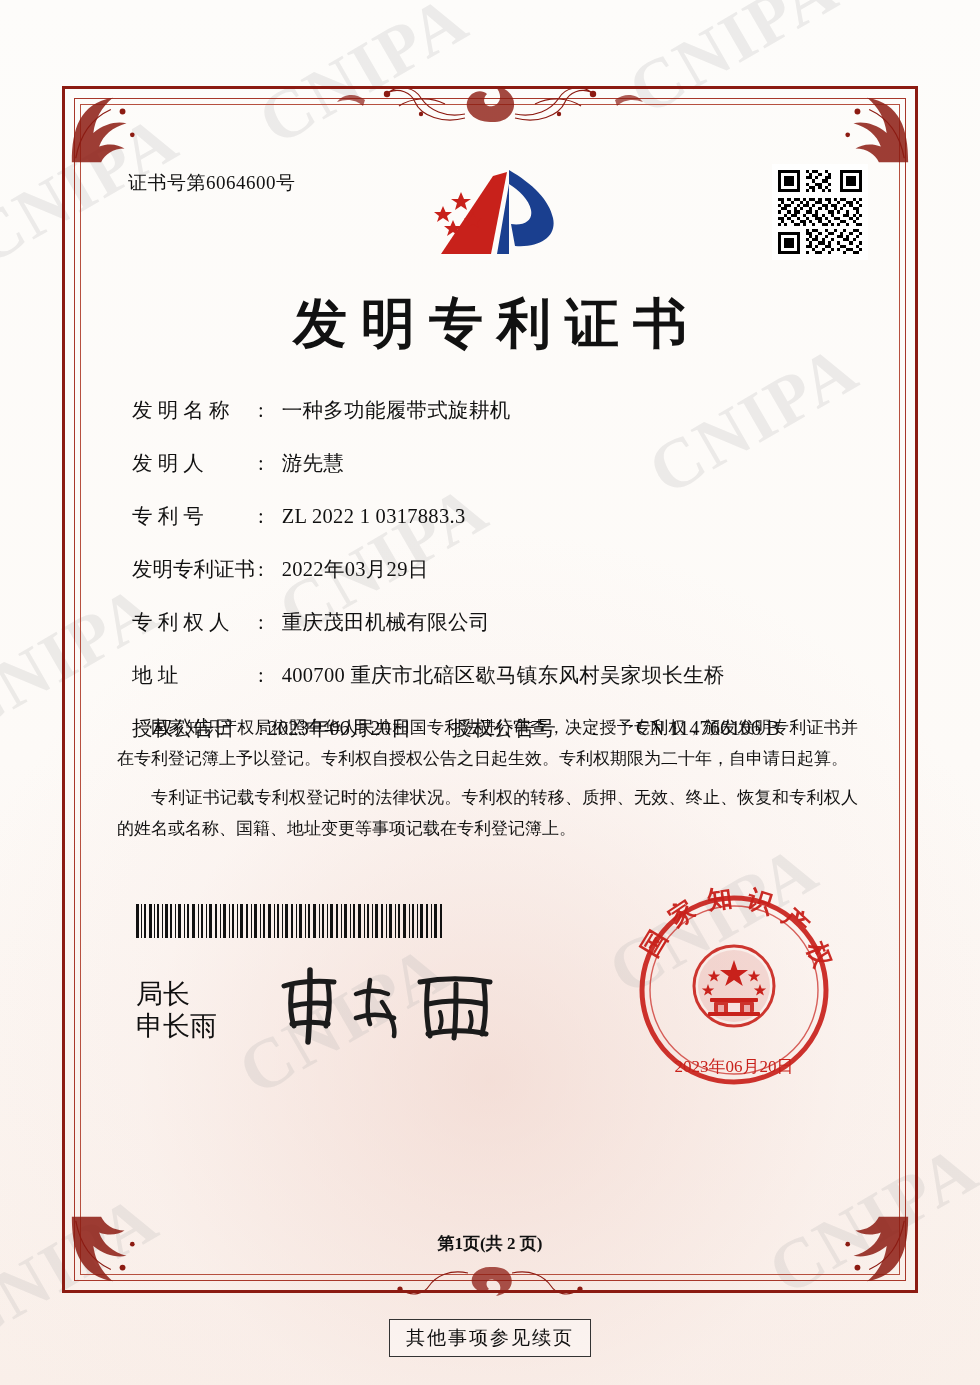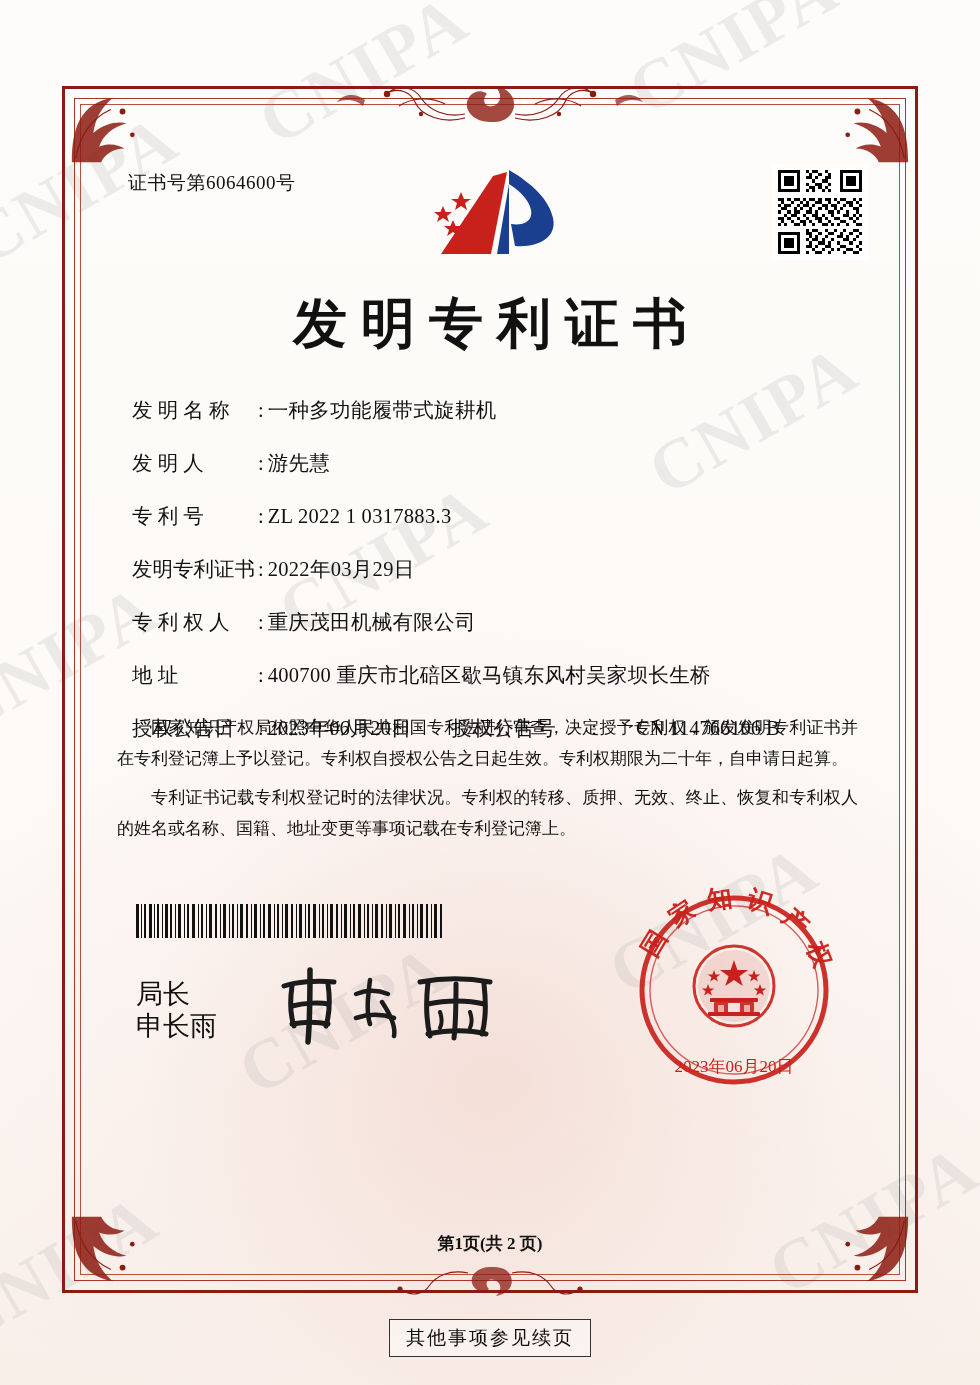--- a/index.html
+++ b/index.html
@@ -160,20 +160,21 @@
     display: flex;
     justify-content: space-between;
     letter-spacing: 0;
   }
   .field-colon {
     margin: 0 4px 0 0;
   }
   .field-value {
     flex: 1;
     letter-spacing: 0.3px;
+    margin-left: 14px;
   }
 
   .field-row.dual .pair2 {
     margin-left: 40px;
     display: flex;
     align-items: baseline;
     gap: 35px;
   }
   .field-row.dual .pair2 .lbl2 { letter-spacing: 0.5px; }
 

